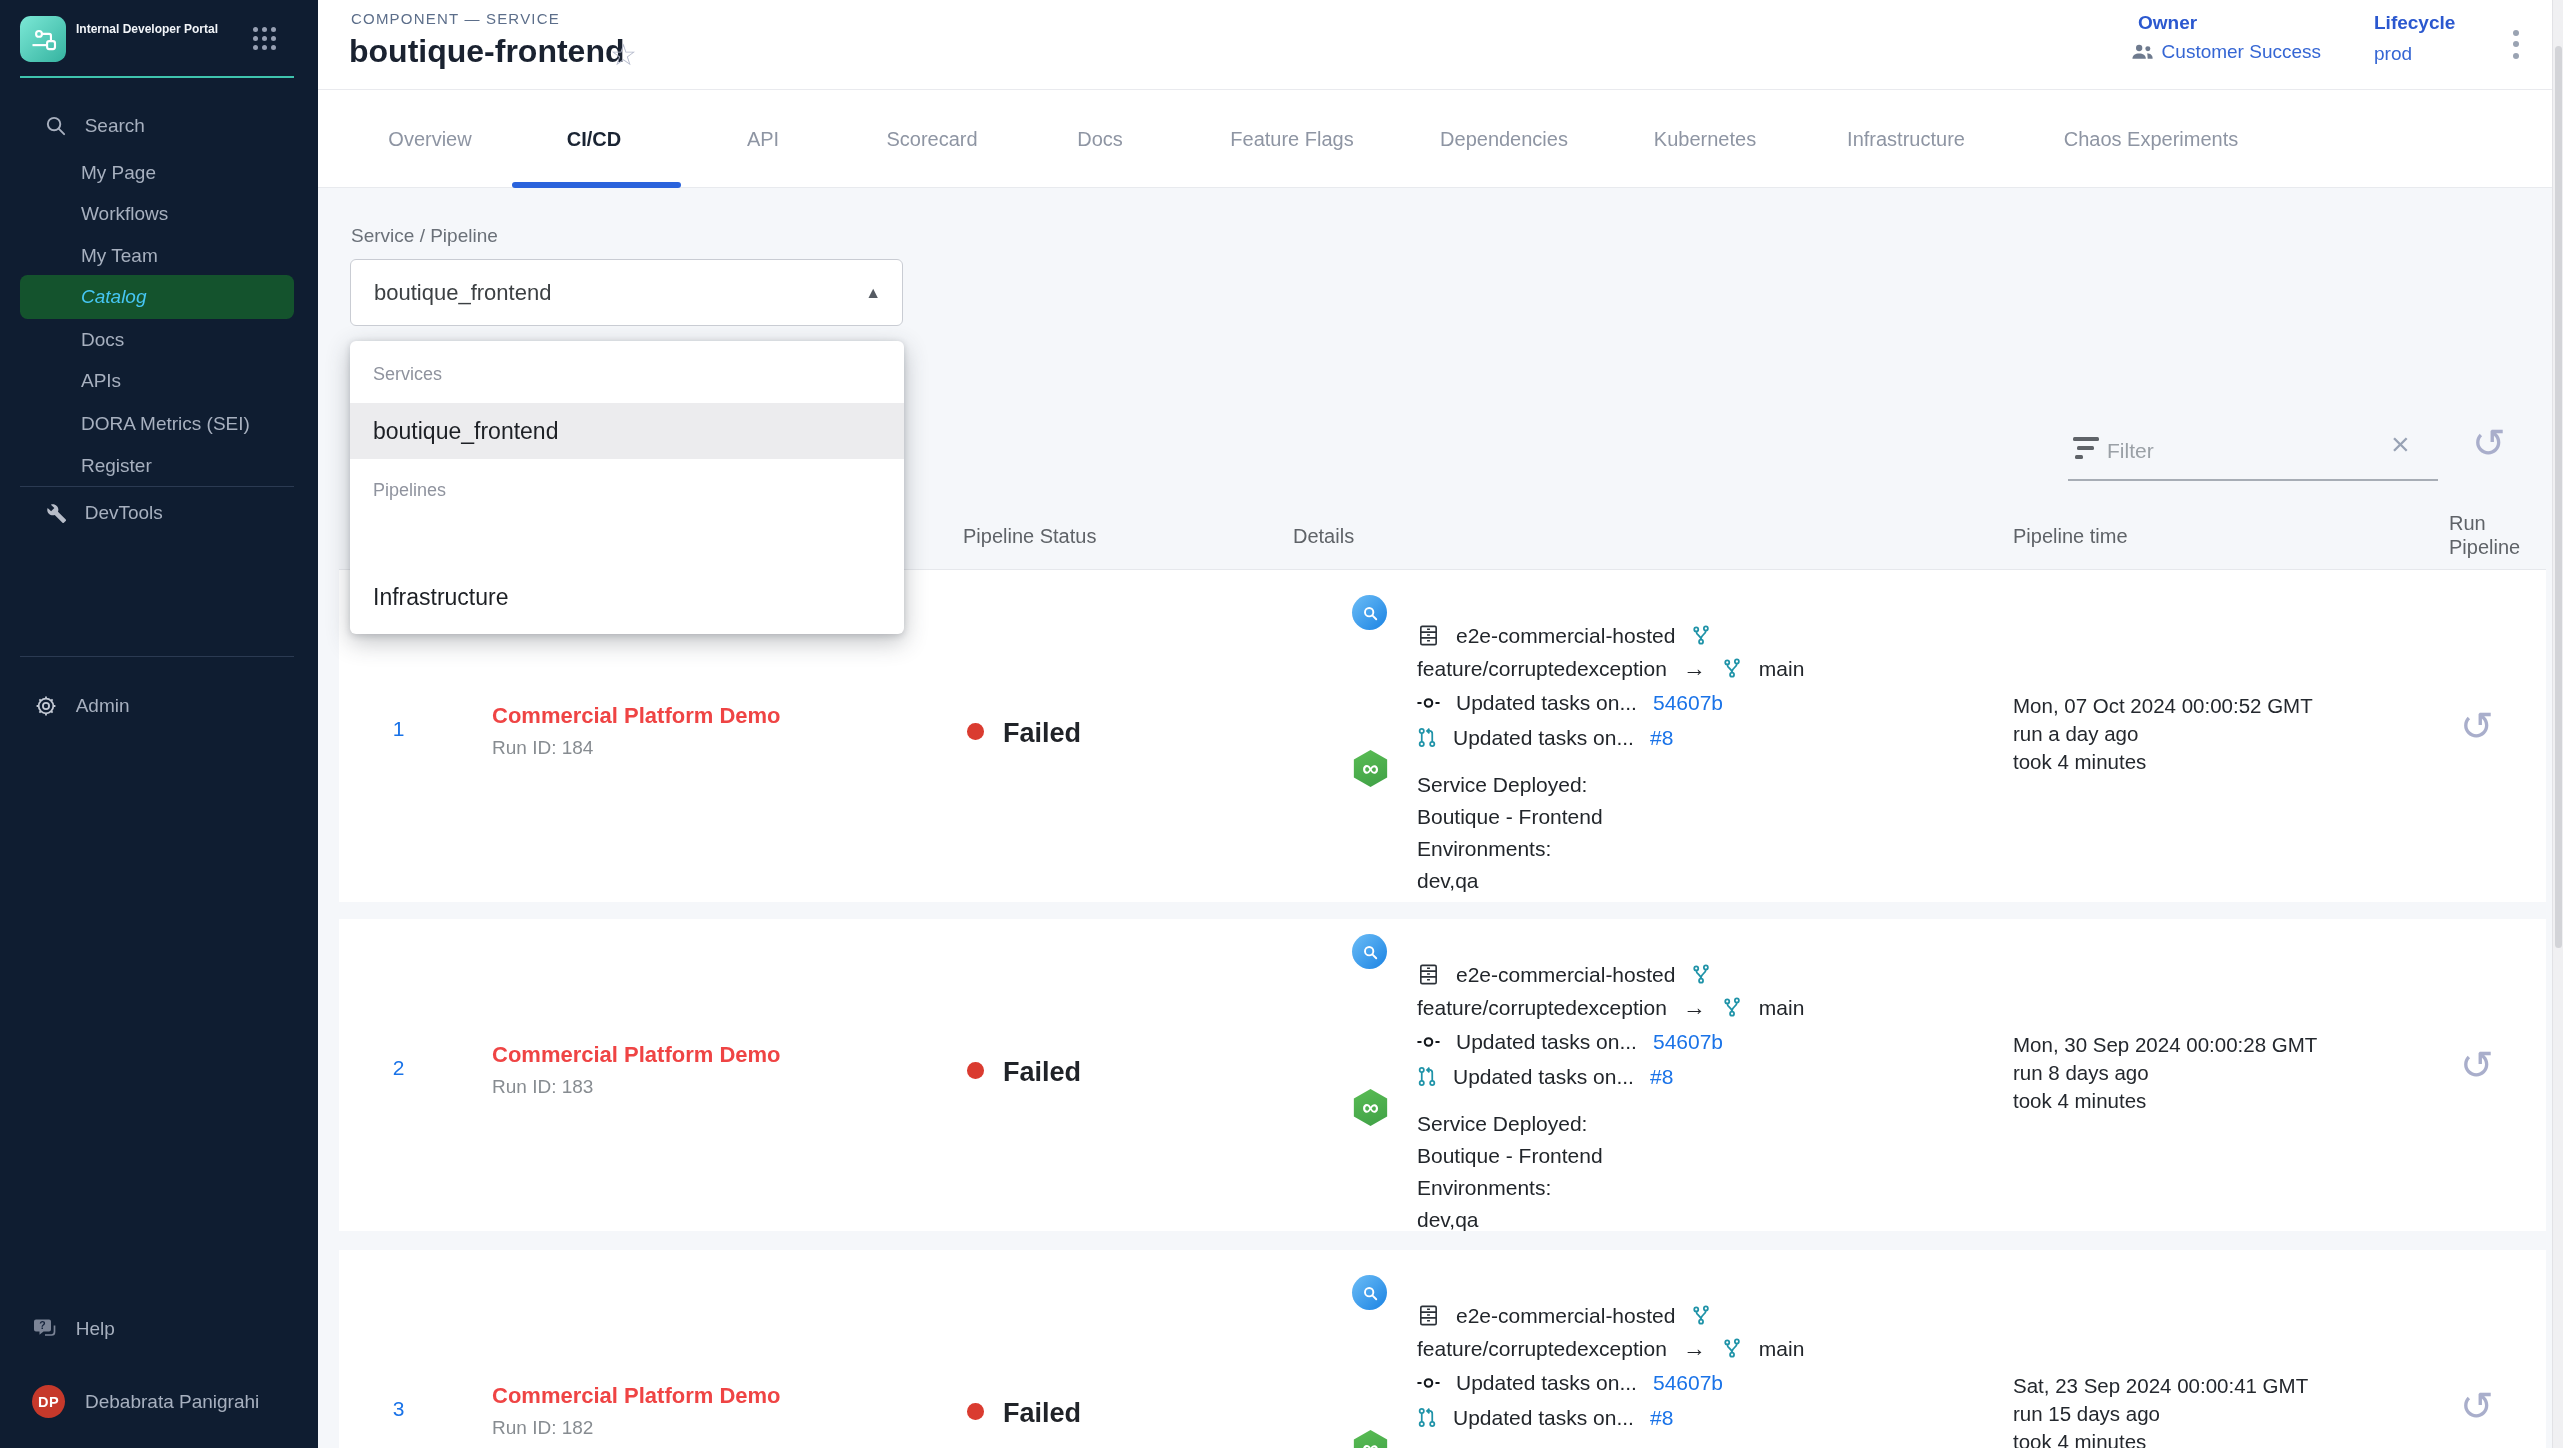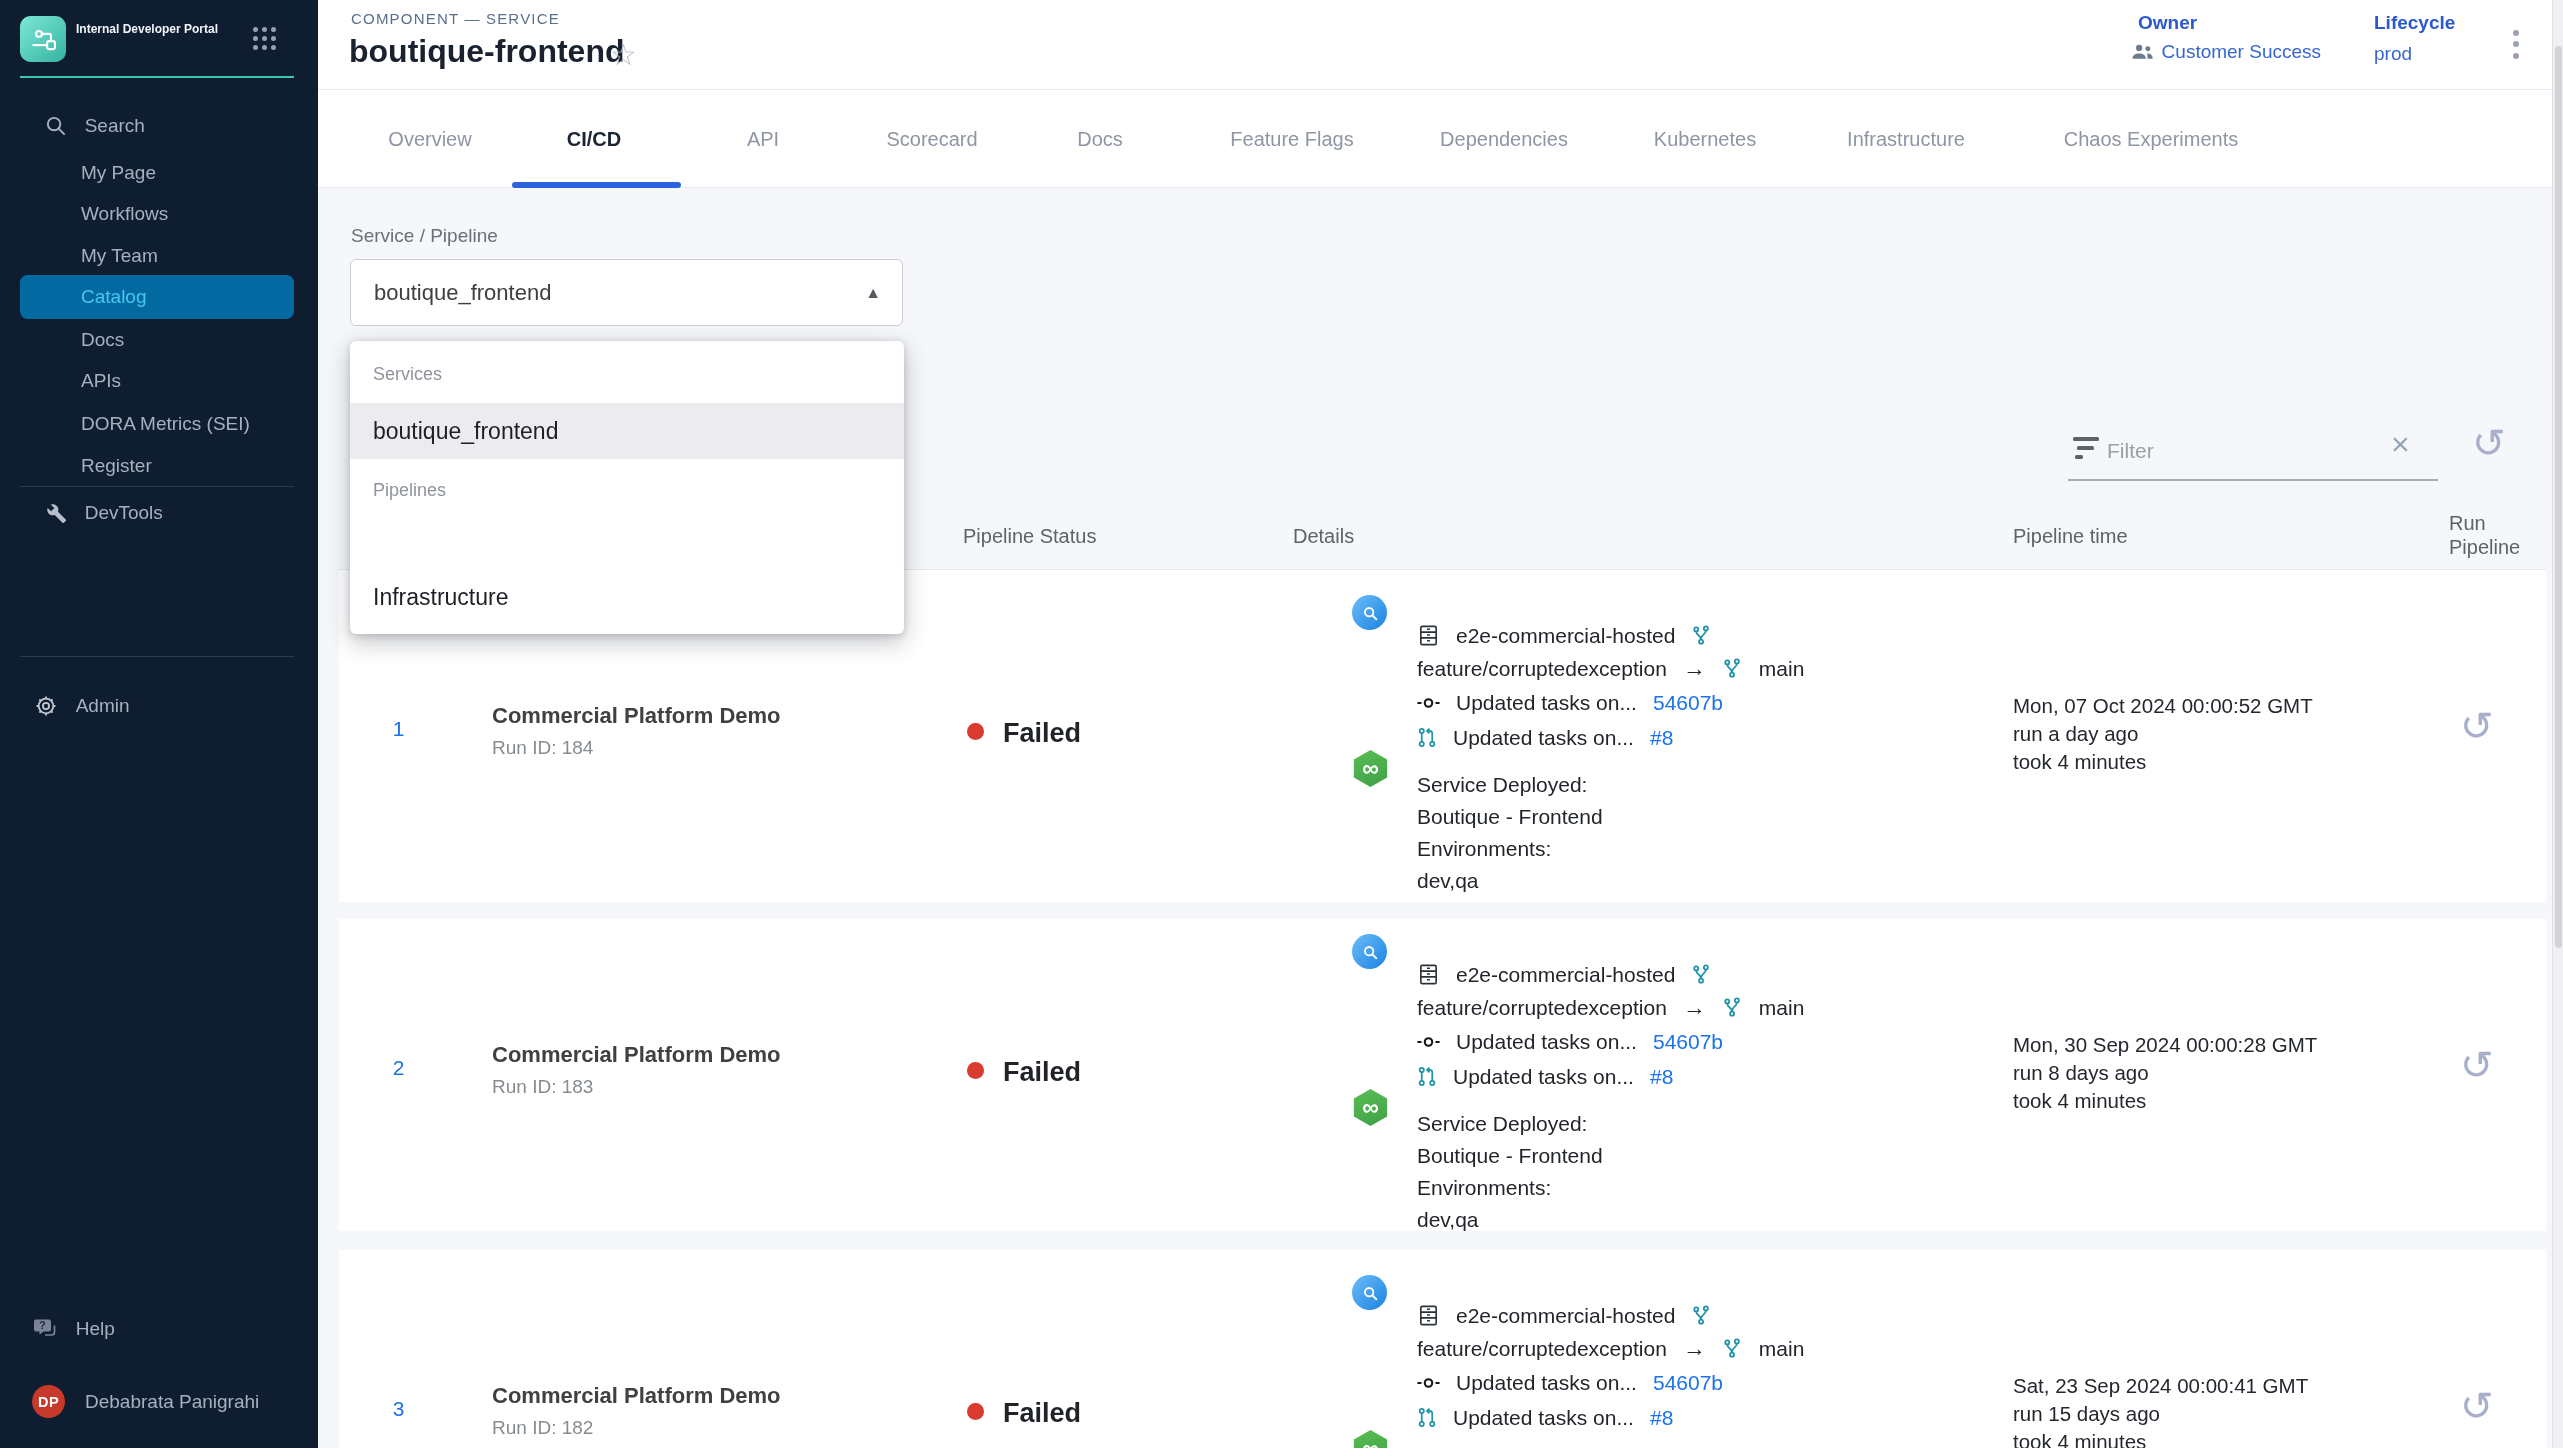--- a/index.html
+++ b/index.html
@@ -12,22 +12,22 @@
   .logo { position:absolute; left:20px; top:16px; width:46px; height:46px; border-radius:10.7px;
           background:linear-gradient(135deg,#7ce8d6 0%,#35b3a0 100%); display:flex; align-items:center; justify-content:center; }
   .app-title { position:absolute; left:76px; top:18px; width:171px; color:#f2f5f9; font-size:12px; font-weight:700; line-height:22px; }
   .grid-icon { position:absolute; left:253px; top:27px; display:grid; grid-template-columns:repeat(3,5.3px); gap:3.8px; cursor:pointer; }
   .grid-icon span { width:5.3px; height:5.3px; border-radius:50%; background:#97a0b3; }
   .teal-rule { position:absolute; left:20px; top:76px; width:274px; height:2.3px; background:#3fc4ae; }
 
   .nav-item { position:absolute; left:0; right:0; height:41px; display:flex; align-items:center;
               padding-left:81px; color:#a7b0bf; font-size:19px; cursor:pointer; white-space:nowrap; }
   .nav-item.has-icon { padding-left:42px; gap:16.7px; }
-  .nav-item.active { left:20px; right:24px; height:44px; background:#0369a1; border-radius:7.6px;
-                     padding-left:61px; color:#46c6f3; }
+  .nav-item.active { left:20px; right:24px; height:44px; background:#14532d; border-radius:7.6px;
+                     padding-left:61px; color:#46c6f3;font-style:italic; }
   .nico { display:flex; align-items:center; justify-content:center; width:26px; }
   .sep { position:absolute; left:20px; right:24px; height:0.8px; background:#2b3a52; }
   .avatar { width:33px; height:33px; border-radius:50%; background:#c6392b; color:#fff; font-size:14.5px; font-weight:700;
             display:flex; align-items:center; justify-content:center; letter-spacing:0.4px; }
 
   
   .breadcrumb { position:absolute; left:351px; top:10px; font-size:15px; letter-spacing:1.2px; color:#5c6e8a; font-weight:500; z-index:5;}
   .page-title { position:absolute; left:349px; top:33px; font-size:32px; font-weight:700; color:#1a2230; z-index:5;}
   .star { position:absolute; left:610px; top:37px; font-size:30px; color:#b5bacc; z-index:6; cursor:pointer; }
   .hdr-label { position:absolute; font-size:19px; font-weight:700; color:#2b58cf; z-index:5; }
@@ -81,21 +81,21 @@
 
   .row-bg { position:absolute; left:339px; width:2207px; background:#ffffff; z-index:1; }
   .row-bg1 { top:569px; height:333px; border-top:0.8px solid #e6e8ec; }
   .row-bg2 { top:919px; height:312px; }
   .row-bg3 { top:1250px; height:199px; }
 
   .rowc { position:absolute; inset:0; z-index:2; }
   .c-num { position:absolute; left:381px; width:35px; text-align:center; top:calc(717px + var(--oy));
            font-size:21px; color:#1a73e8; }
   .c-name { position:absolute; left:492px; top:calc(703px + var(--oy)); font-size:22px; font-weight:700;
-            color:#404040; cursor:pointer; white-space:nowrap; }
+            color:#ef4444; cursor:pointer; white-space:nowrap; }
   .c-runid { position:absolute; left:492px; top:calc(737px + var(--oy)); font-size:19px; color:#878c91; white-space:nowrap; }
   .c-dot { position:absolute; left:967px; top:calc(723px + var(--oy)); width:16.7px; height:16.7px; border-radius:50%; background:#da3b30; }
   .c-failed { position:absolute; left:1003px; top:calc(718px + var(--oy)); font-size:27px; color:#202328;font-weight:bold; }
 
   .ci-badge { position:absolute; left:1352px; top:calc(595px + var(--oy)); width:35px; height:35px; border-radius:50%;
               background:linear-gradient(135deg,#6cbdf6 0%,#1b83e3 100%); display:flex; align-items:center; justify-content:center; }
   .cd-badge { position:absolute; left:1352px; top:calc(750px + var(--oy)); width:37px; height:37px;
               background:linear-gradient(160deg,#5abd54 0%,#3fa046 100%);
               clip-path:polygon(50% 0%,95% 26%,95% 74%,50% 100%,5% 74%,5% 26%);
               display:flex; align-items:center; justify-content:center; color:#fff; font-size:23px; font-weight:700; }

